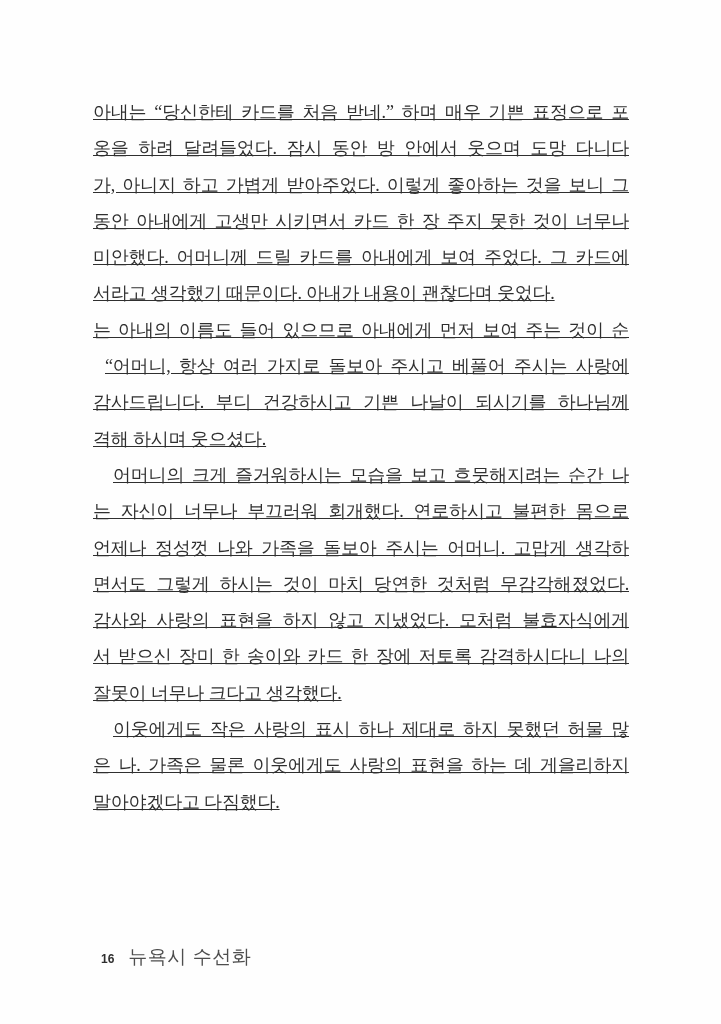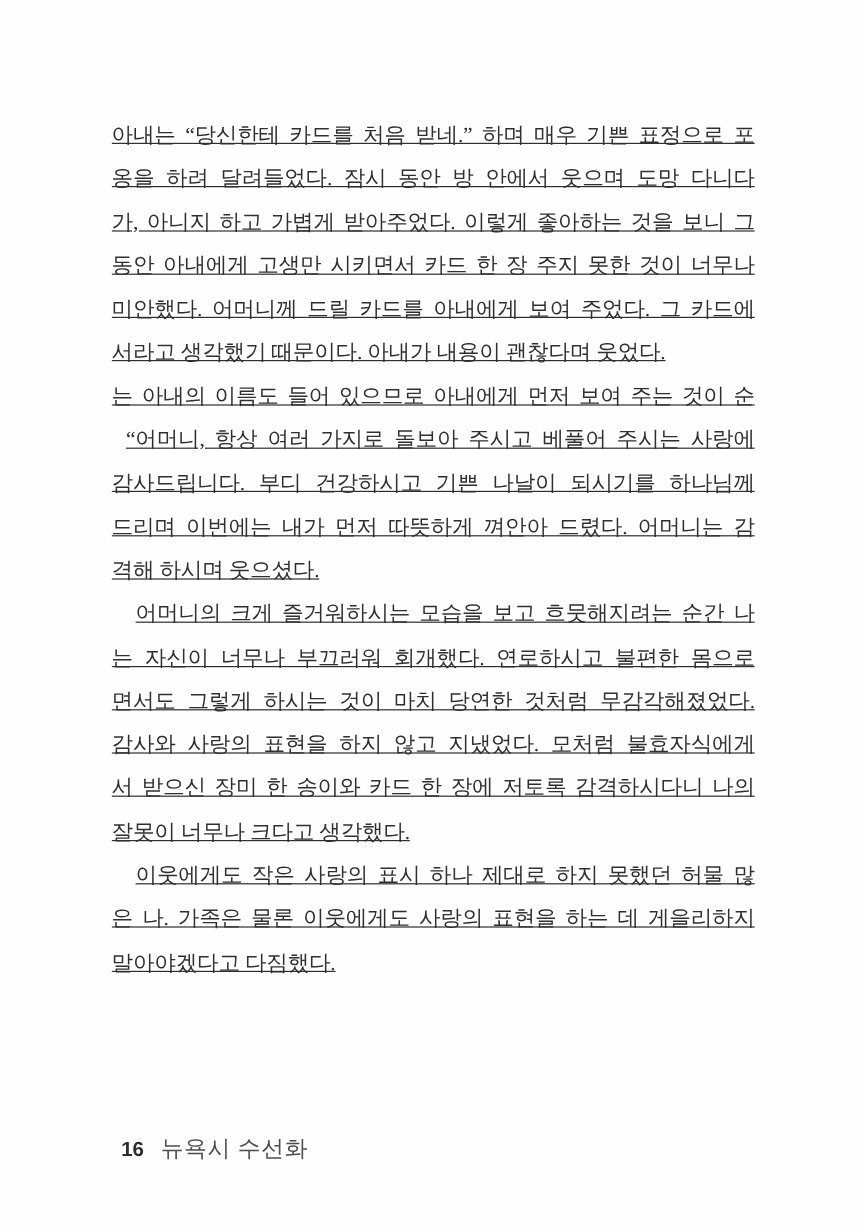--- a/index.html
+++ b/index.html
@@ -49,21 +49,21 @@
   .footer {
     position: absolute;
     left: 101px;
     top: 944px;
     display: flex;
     align-items: baseline;
     gap: 14px;
     font-family: "Liberation Sans", "DejaVu Sans", sans-serif;
   }
   .page-number {
-    font-size: 17px;
+    font-size: 12px;
     font-weight: bold;
     color: #2e2e2e;
   }
   .running-title {
     font-size: 19px;
     color: #4e4e4e;
     letter-spacing: 0.5px;
   }
 </style>
 </head>
@@ -74,24 +74,24 @@
   <div class="text-block">
     <div class="line">아내는 “당신한테 카드를 처음 받네.” 하며 매우 기쁜 표정으로 포</div>
     <div class="line">옹을 하려 달려들었다. 잠시 동안 방 안에서 웃으며 도망 다니다</div>
     <div class="line">가, 아니지 하고 가볍게 받아주었다. 이렇게 좋아하는 것을 보니 그</div>
     <div class="line">동안 아내에게 고생만 시키면서 카드 한 장 주지 못한 것이 너무나</div>
     <div class="line">미안했다. 어머니께 드릴 카드를 아내에게 보여 주었다. 그 카드에</div>
     <div class="line para-end">서라고 생각했기 때문이다. 아내가 내용이 괜찮다며 웃었다.</div>
     <div class="line">는 아내의 이름도 들어 있으므로 아내에게 먼저 보여 주는 것이 순</div>
     <div class="line indent-quote">“어머니, 항상 여러 가지로 돌보아 주시고 베풀어 주시는 사랑에</div>
     <div class="line">감사드립니다. 부디 건강하시고 기쁜 나날이 되시기를 하나님께</div>
-    <div class="line">드리며 이번에는 내가 먼저 따뜻하게 껴안아 드렸다. 어머니는 감</div>
     <div class="line para-end">격해 하시며 웃으셨다.</div>
     <div class="line indent">어머니의 크게 즐거워하시는 모습을 보고 흐뭇해지려는 순간 나</div>
     <div class="line">는 자신이 너무나 부끄러워 회개했다. 연로하시고 불편한 몸으로</div>
+    <div class="line">언제나 정성껏 나와 가족을 돌보아 주시는 어머니. 고맙게 생각하</div>
     <div class="line">면서도 그렇게 하시는 것이 마치 당연한 것처럼 무감각해졌었다.</div>
     <div class="line">감사와 사랑의 표현을 하지 않고 지냈었다. 모처럼 불효자식에게</div>
     <div class="line">서 받으신 장미 한 송이와 카드 한 장에 저토록 감격하시다니 나의</div>
     <div class="line para-end">잘못이 너무나 크다고 생각했다.</div>
     <div class="line indent">이웃에게도 작은 사랑의 표시 하나 제대로 하지 못했던 허물 많</div>
     <div class="line">은 나. 가족은 물론 이웃에게도 사랑의 표현을 하는 데 게을리하지</div>
     <div class="line para-end">말아야겠다고 다짐했다.</div>
   </div>
 
   <div class="footer">

